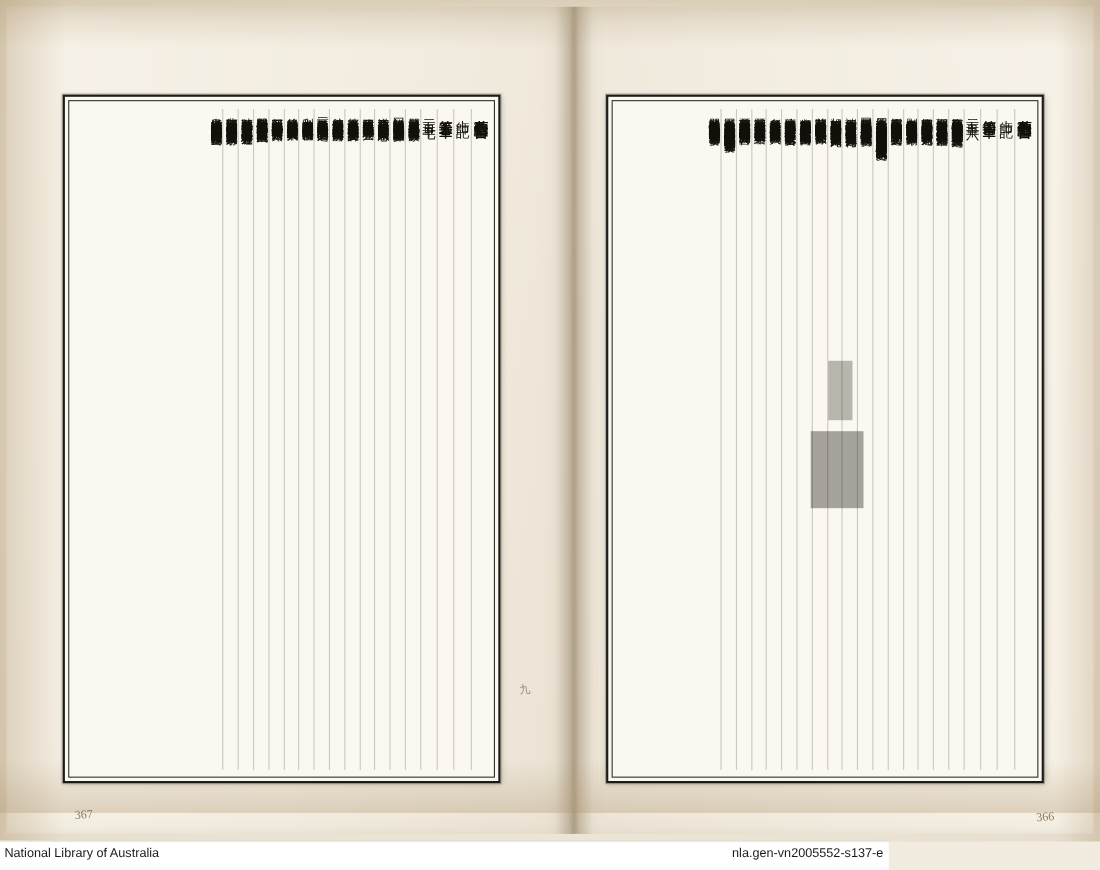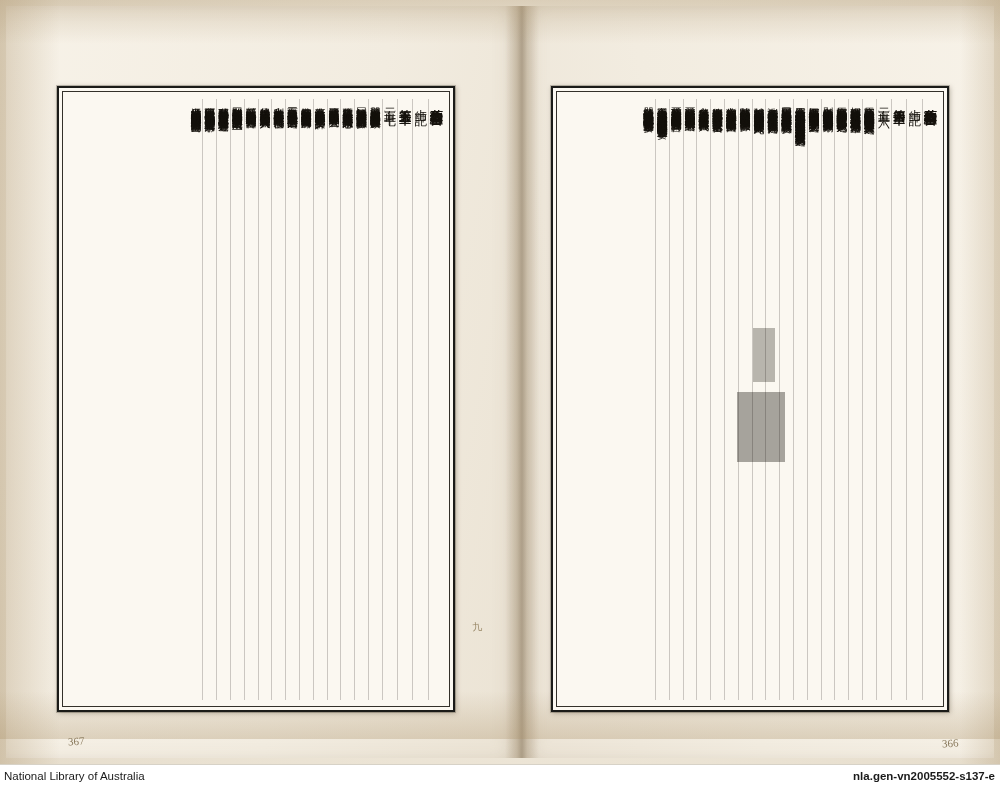--- a/index.html
+++ b/index.html
@@ -164,38 +164,37 @@
     font-family: "Liberation Serif", serif;
     font-size: 10px;
     color: #9b8a6a;
     transform: rotate(-8deg);
   }
 
   
   .footer {
     position: absolute;
     left: 0; bottom: 0;
-    width: 1000px; height: 26px;
+    width: 808px; height: 26px;
     background: #ffffff;
     border-top: 1px solid #d7d2c7;
   }
   .footer-left {
     position: absolute;
     left: 4px; top: 5px;
     font-size: 11.5px;
     color: #1a1a1a;
     font-family: "Liberation Sans", sans-serif;
   }
   .footer-right {
     position: absolute;
     right: 5px; top: 5px;
     font-size: 11.5px;
     color: #1a1a1a;
     font-family: "Liberation Sans", sans-serif;
-    font-weight: bold;
   }
 </style>
 </head>
 <body>
 
 <div id="page">
 
   <div class="scan">
     <div class="paper-left"></div>
     <div class="paper-right"></div>

